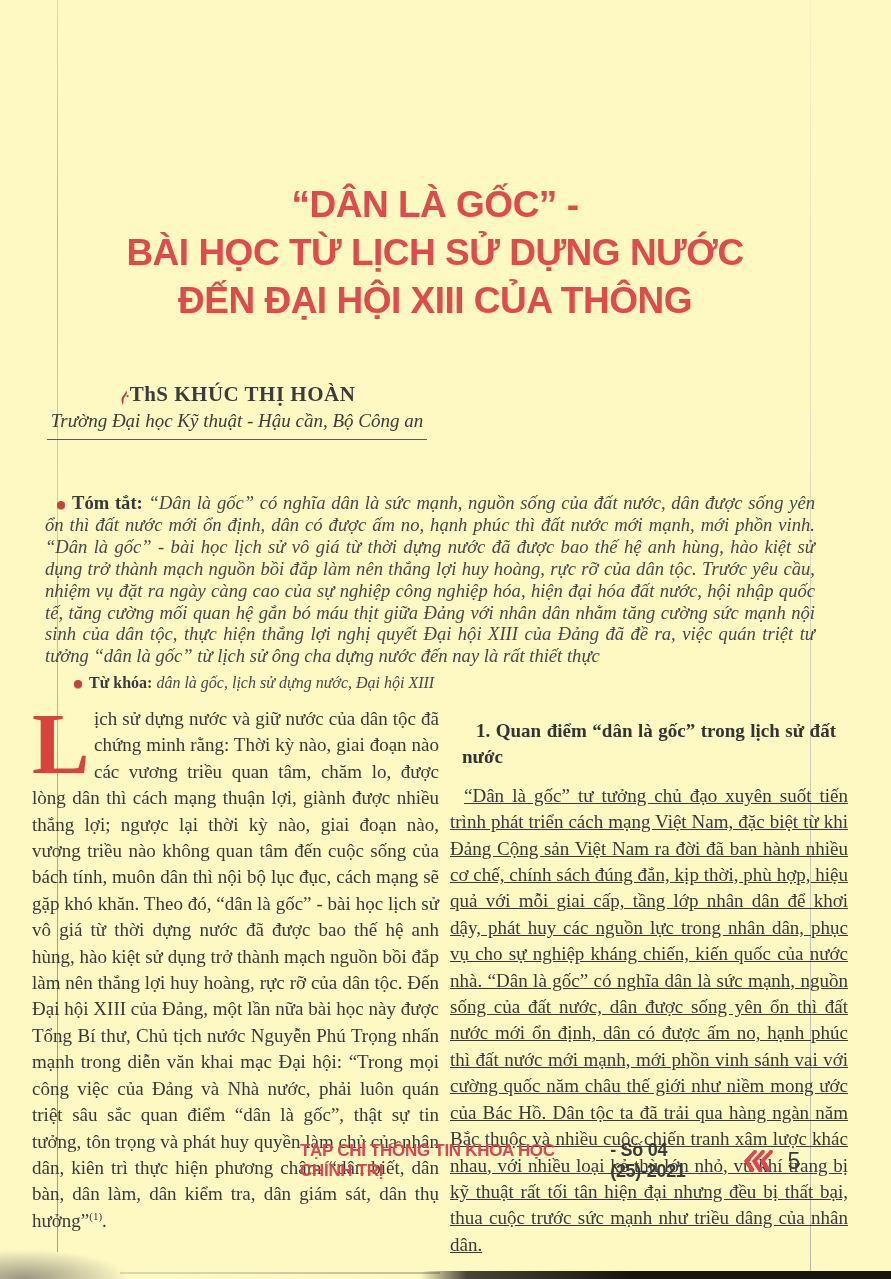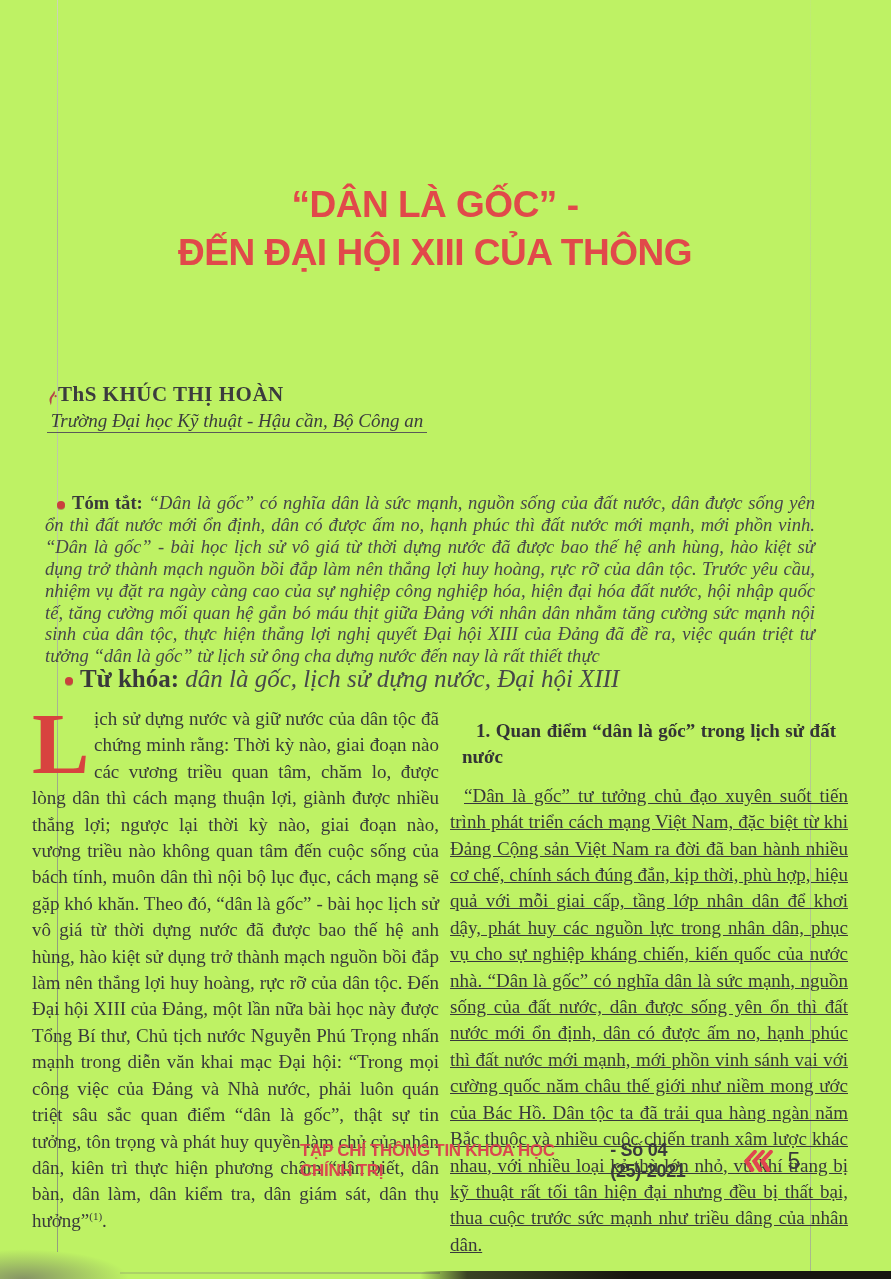--- a/index.html
+++ b/index.html
@@ -1,19 +1,19 @@
 <!DOCTYPE html>
 <html><head>
 <meta charset="utf-8">
 <style>
   html,body{margin:0;padding:0;background:#e8e8e6;}
   .page{
     position:relative;
     width:891px;height:1279px;
-    background:#bef264;
+    background:#fef9c3;
     overflow:hidden;
     font-family:"Liberation Serif", serif;
     color:#3a3a3c;
   }
   
   .crease{
     position:absolute;left:57px;top:0;width:1px;height:1252px;
     background:linear-gradient(to bottom,#cfcfcb 0%,#a9a9a5 18%,#c2c2be 40%,#929290 65%,#7d7d7a 88%,#8a8a87 100%);
     opacity:.8;
   }
@@ -44,43 +44,43 @@
     letter-spacing:-.5px;
     color:#e1494a;
   }
   
   .authorblock{
     position:absolute;top:382px;left:47px;width:380px;
     text-align:center;
   }
   .authorname{
     font-weight:bold;font-size:21px;letter-spacing:.5px;color:#3c3c3e;
-    display:flex;align-items:center;
+    display:flex;align-items:center;justify-content:center;
   }
   .pen{display:inline-block;width:11px;height:16px;}
   .affil{
     margin-top:3px;font-style:italic;font-size:19px;color:#3c3c3e;
-    border-bottom:1.5px solid #5a5a58;
+    padding-bottom:7px;border-bottom:1.5px solid #5a5a58;
   }
   
   .abstract{
     position:absolute;top:492px;left:45px;width:770px;margin:0;
     font-size:18.6px;line-height:21.9px;
     text-align:justify;color:#47474a;text-indent:12px;
   }
   .abstract i,.keywords i{font-style:italic;}
   .lbl{font-style:normal;font-weight:bold;color:#39393b;}
   .dot{
     display:inline-block;width:8px;height:8px;border-radius:50%;
     background:#ca403d;margin-right:7px;vertical-align:middle;
     box-shadow:0 1px 0 rgba(120,40,40,.4);
   }
   .keywords{
-    position:absolute;top:657px;left:45px;width:770px;margin:8px;
-    font-size:25px;color:#47474a;text-indent:12px;
+    position:absolute;top:657px;left:45px;width:770px;margin:17px;
+    font-size:16px;color:#47474a;text-indent:12px;
   }
   
   .col{
     position:absolute;top:706px;
     font-size:19px;line-height:26.4px;
     text-align:justify;color:#39393b;
   }
   .col.left{left:32px;width:407px;}
   .col.right{left:450px;width:398px;}
   .dropcap{
@@ -116,20 +116,21 @@
 <div class="page">
 
   <div class="crease"></div>
   <div class="right-edge"></div>
   <div class="corner-shadow"></div>
   <div class="bottom-line"></div>
   <div class="bottom-band"></div>
 
   <header class="title">
     <div>“DÂN LÀ GỐC” -</div>
+    <div>BÀI HỌC TỪ LỊCH SỬ DỰNG NƯỚC</div>
     <div>ĐẾN ĐẠI HỘI XIII CỦA THÔNG</div>
   </header>
 
   <div class="authorblock">
     <div class="authorname">
       <span class="pen">
         <svg viewBox="0 0 11 16" width="11" height="16">
           <path d="M7.2 0.8 C9.2 3.6 6.4 5.8 5.2 7.8 C4.1 9.6 5.0 11.6 3.9 15.2 C2.7 11.9 1.9 9.8 3.0 7.6 C4.1 5.4 6.2 3.8 7.2 0.8 Z" fill="#b5454a"></path>
           <circle cx="8.6" cy="6.2" r="1.1" fill="#b5454a"></circle>
         </svg>

